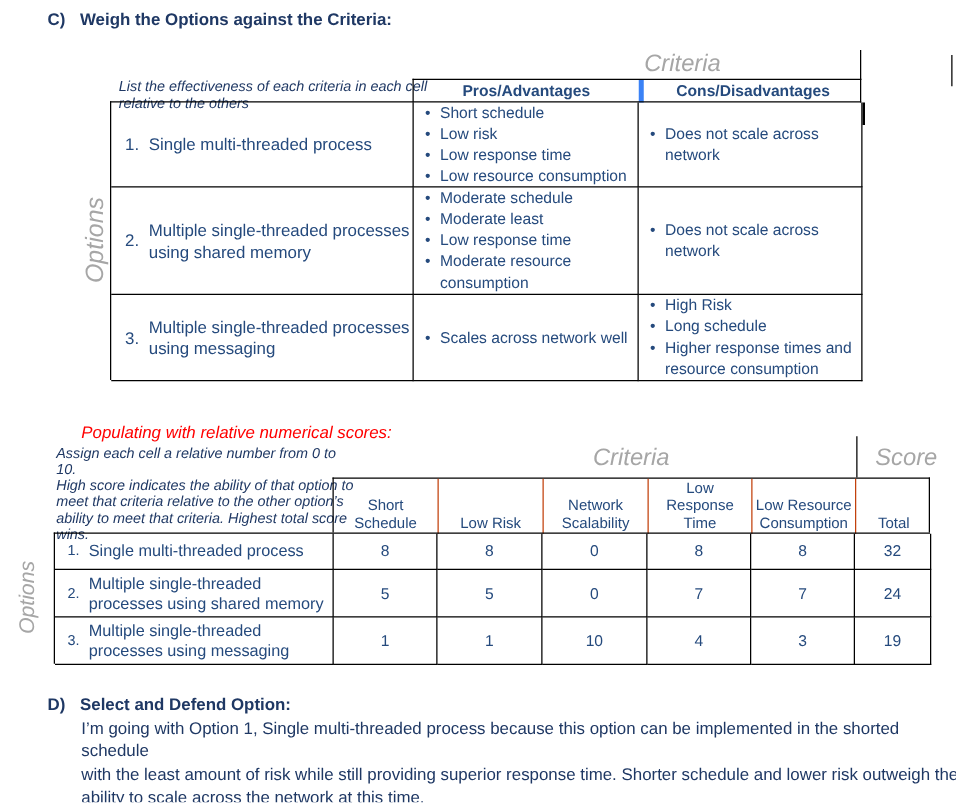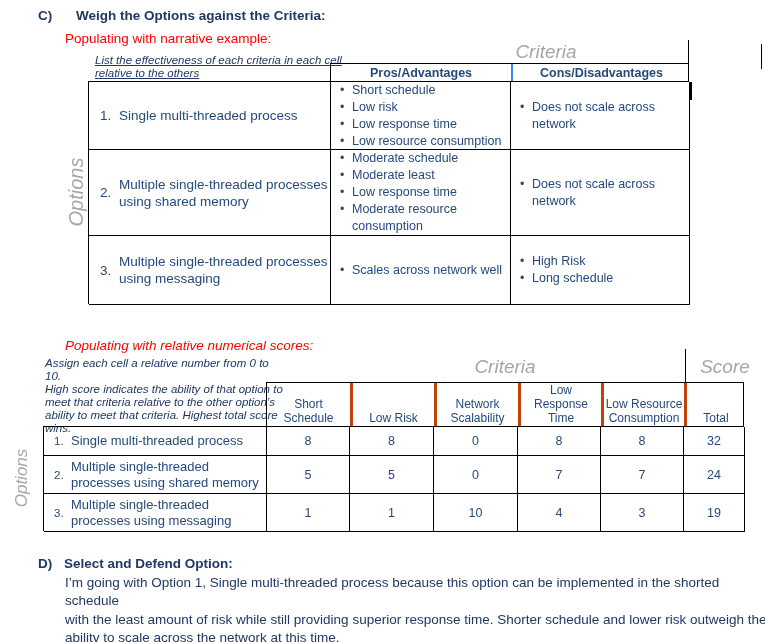--- a/index.html
+++ b/index.html
@@ -13,41 +13,41 @@
   .red-h { font-size: 13.5px; color: #ff0000; }
   .note { font-style: italic; font-size: 11.5px; line-height: 13px; color: #1f3864; white-space: pre-line; }
   .gray-label { font-style: italic; color: #a6a6a6; }
   .vl { position: absolute; width: 1px; background: #000; }
 
   
   .t1-header { left:330px; top:63px; width:359px; height:19px; display:grid;
                grid-template-columns:180px 179px; border:1px solid #000; border-bottom:none; }
   .t1-header .cell { display:flex; align-items:center; justify-content:center;
                font-size:12.5px; color:#254a7d;font-weight:bold; }
-  .t1-header .cell + .cell { border-left:2px solid #3b82f6; }
+  .t1-header .cell + .cell { border-left:4px solid #3b82f6; }
   .t1-body { left:88px; top:81px; width:601px; height:223px; display:grid;
              grid-template-columns:242px 180px 179px; grid-template-rows:68px 86px 69px;
              border-top:1px solid #000; border-left:1px solid #000; }
   .t1-body .cell { border-right:1px solid #000; border-bottom:1px solid #000; overflow:hidden; }
   .opt-cell { display:flex; align-items:center; padding-left:11px; font-size:13.5px; color:#254a7d; }
   .opt-cell .num { width:19px; flex:none; }
   .opt-cell .txt { white-space:pre-line; line-height:17px; }
   .list-cell { display:flex; flex-direction:column; justify-content:center;
                padding:0 3px 0 8px; font-size:12.5px; color:#254a7d; }
   .bullet { position:relative; padding-left:13px; line-height:17px; white-space:pre-line; }
   .bullet::before { content:"\2022"; position:absolute; left:1px; }
 
   
   .t2-header { left:266px; top:382px; width:478px; height:44px; display:grid;
                grid-template-columns:83px 84px 84px 83px 83px 61px;
                border:1px solid #000; border-bottom:none; }
   .t2-header .cell { display:flex; flex-direction:column; justify-content:flex-end; align-items:center;
                text-align:center; font-size:12px; line-height:14px; padding-bottom:2px;
                white-space:pre-line; color:#254a7d; }
-  .t2-header .cell + .cell { border-left:3px solid #c2410c; }
+  .t2-header .cell + .cell { border-left:1px solid #c2410c; }
   .t2-body { left:43px; top:426px; width:701px; height:105px; display:grid;
              grid-template-columns:223px 83px 84px 84px 83px 83px 61px;
              grid-template-rows:29px 38px 38px;
              border-top:1px solid #000; border-left:1px solid #000; }
   .t2-body .cell { border-right:1px solid #000; border-bottom:1px solid #000; overflow:hidden; }
   .t2-opt { display:flex; align-items:center; padding-left:10px; font-size:13px; color:#254a7d; }
   .t2-opt .num { width:17px; flex:none; font-size:11.5px; }
   .t2-opt .txt { white-space:pre-line; line-height:15.5px; }
   .score-cell { display:flex; align-items:center; justify-content:center; font-size:12.5px; color:#254a7d; }
 
@@ -60,23 +60,22 @@
                 font-size:17px; transform:rotate(-90deg); }
 
   .d-para { font-size:13.5px; line-height:18.3px; color:#1f3864; white-space:pre-line; width:710px; }
 </style>
 </head>
 <body>
 
 <div class="page">
 
   <div class="abs h-label" style="left:38px; top:8px;">C)</div>
-  <div class="abs h-title" style="left:76px; top:8px;">Weigh the Options against the Criteria:</div>
-  <div class="abs red-h" style="left:65px; top:31px;">Populating with narrative example:</div>
-  <div class="abs note" style="left:95px; top:54px; width:250px;text-decoration:underline;">List the effectiveness of each criteria in each cell
+  <div class="abs h-title" style="left:64px; top:8px;">Weigh the Options against the Criteria:</div>
+  <div class="abs note" style="left:95px; top:64px; width:250px;">List the effectiveness of each criteria in each cell
 relative to the others</div>
 
   <div class="abs gray-label criteria-1">Criteria</div>
   <div class="abs gray-label options-1">Options</div>
   <div class="vl" style="left:688px; top:40px; height:24px;"></div>
   <div class="vl" style="left:761px; top:44px; height:25px;"></div>
   <div class="vl" style="left:690px; top:82px; height:18px; width:2px;"></div>
 
   <div class="abs t1-header">
     <div class="cell">Pros/Advantages</div>
@@ -121,20 +120,22 @@
       <span class="num">3.</span>
       <span class="txt">Multiple single-threaded processes
 using messaging</span>
     </div>
     <div class="cell list-cell">
       <div class="bullet">Scales across network well</div>
     </div>
     <div class="cell list-cell">
       <div class="bullet">High Risk</div>
       <div class="bullet">Long schedule</div>
+      <div class="bullet">Higher response times and
+resource consumption</div>
     </div>
   </div>
 
   <div class="abs red-h" style="left:65px; top:338px;font-style:italic;">Populating with relative numerical scores:</div>
   <div class="abs note" style="left:45px; top:357px; width:240px;">Assign each cell a relative number from 0 to 10.
 High score indicates the ability of that option to
 meet that criteria relative to the other option’s
 ability to meet that criteria.  Highest total score
 wins.</div>
   <div class="abs gray-label criteria-2">Criteria</div>

